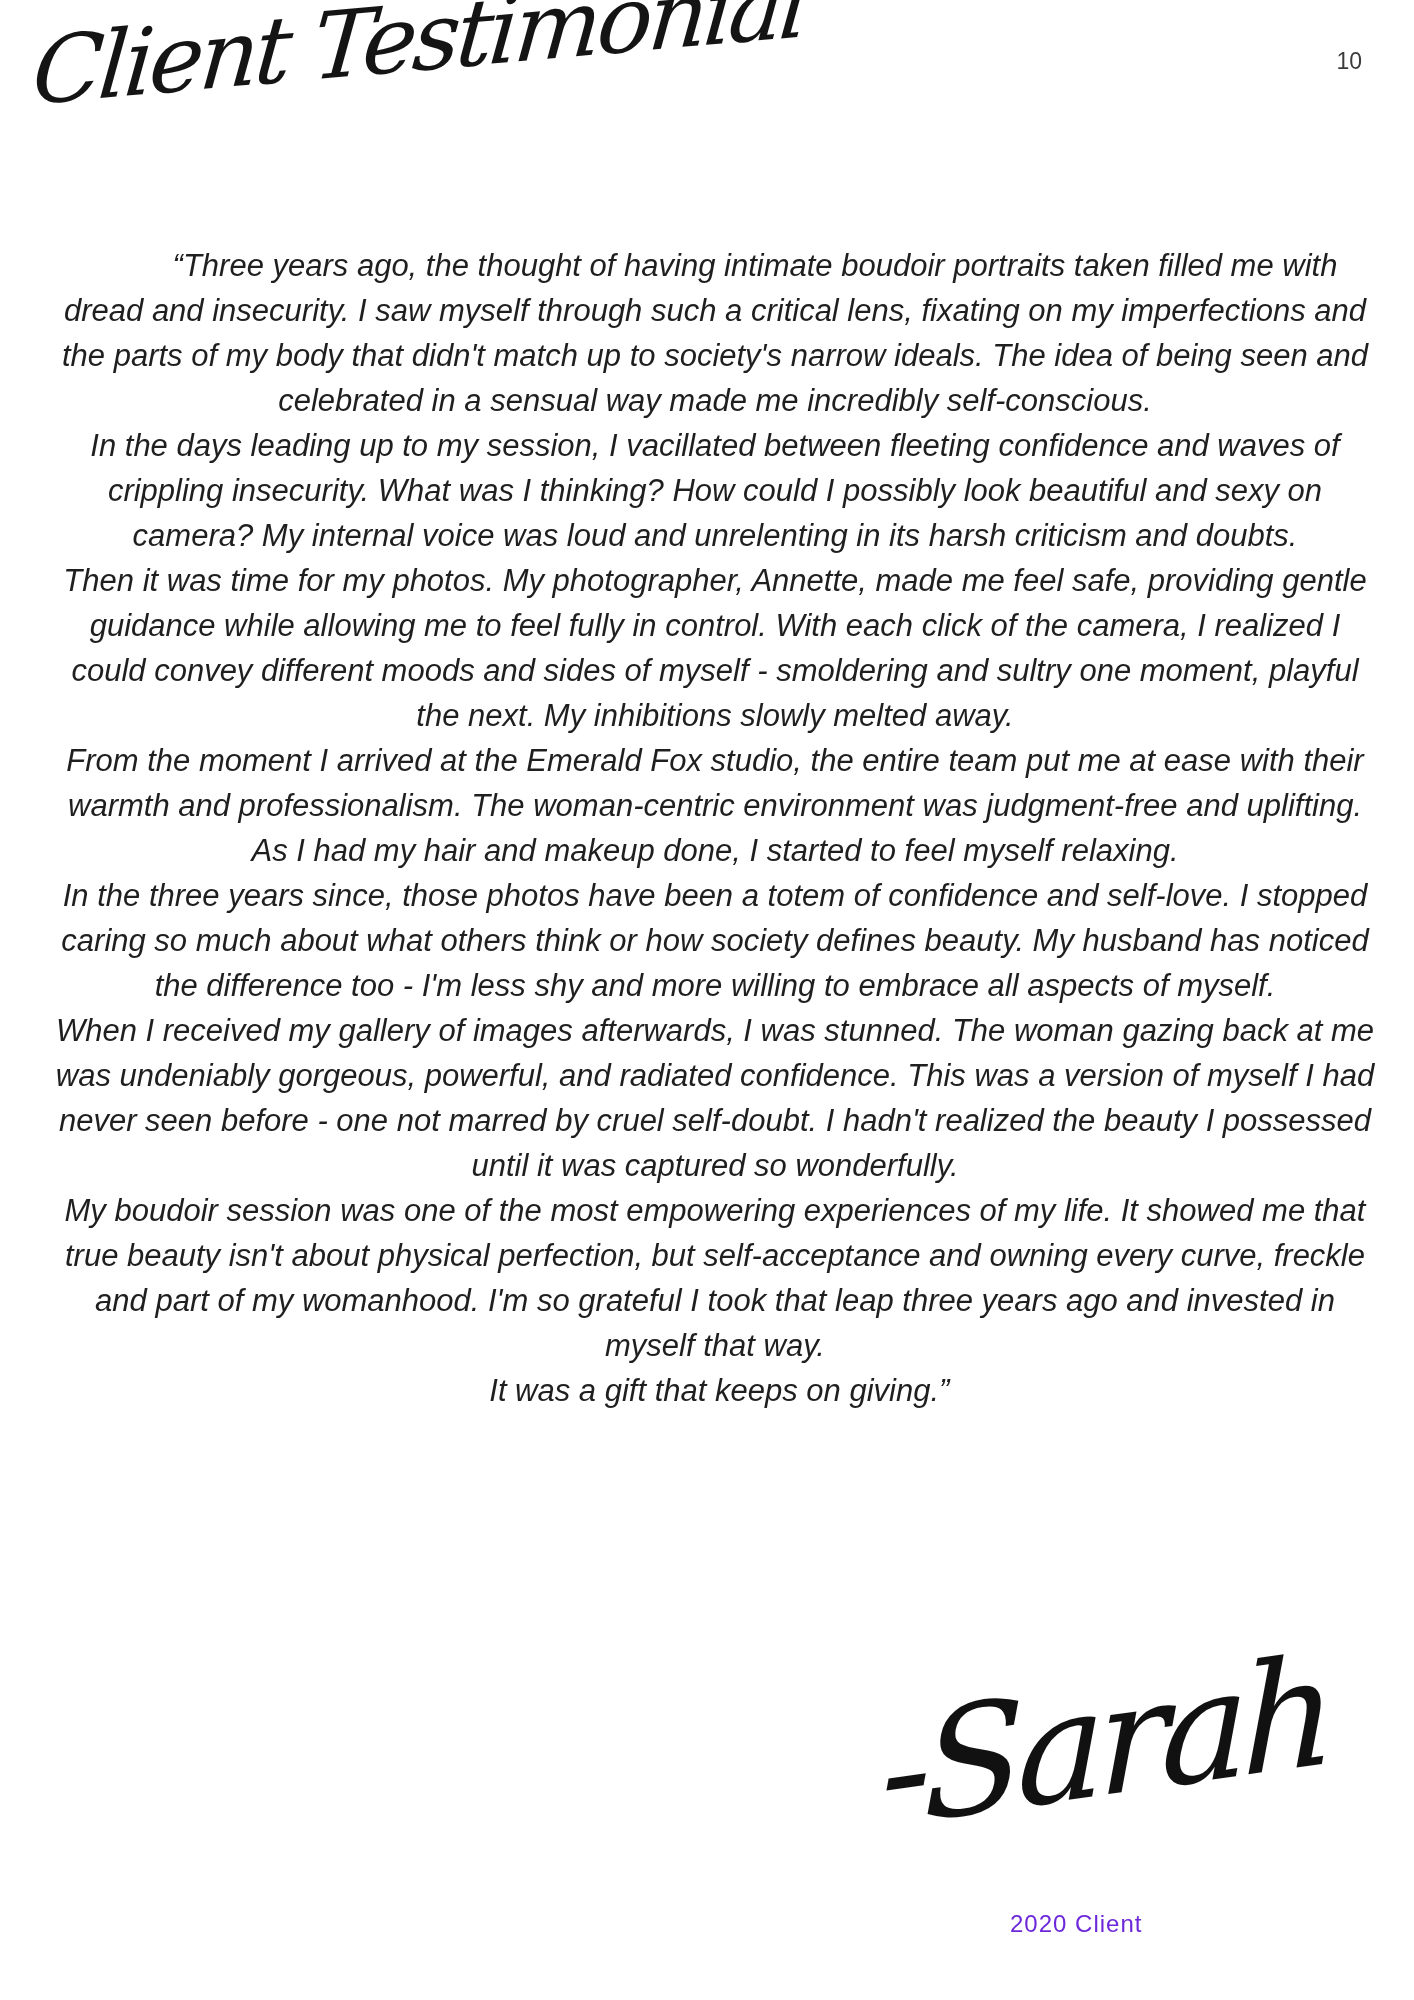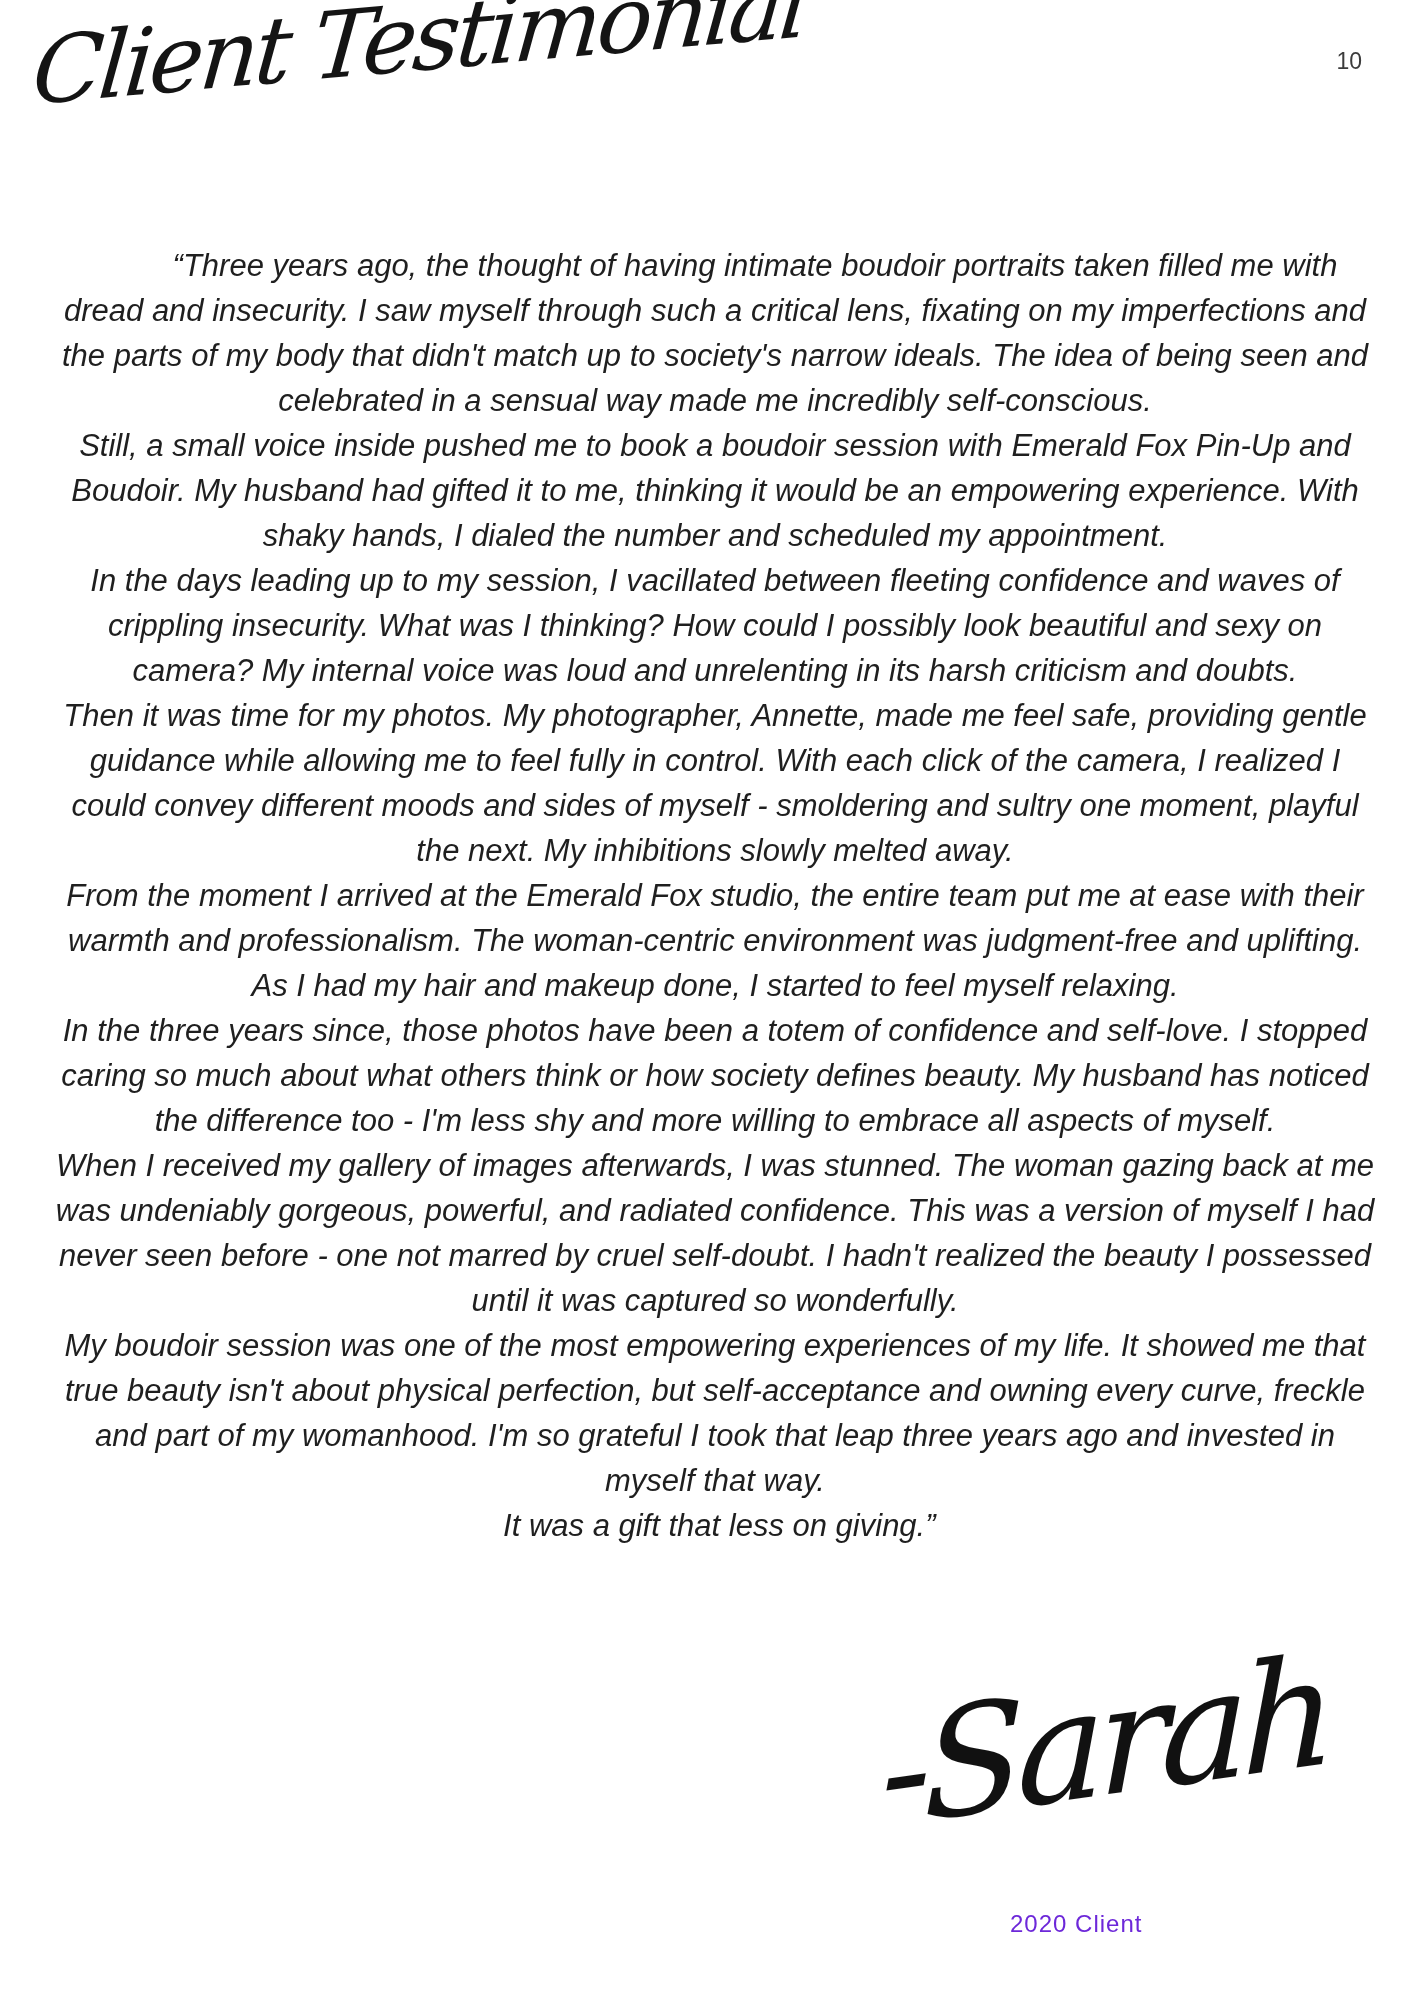--- a/index.html
+++ b/index.html
@@ -88,27 +88,26 @@
 <body>
 
 <div class="page">
 
   <div class="page-number">10</div>
 
   <h1 class="page-title">Client Testimonial</h1>
 
   <main class="testimonial-body">
     <p class="indent-first">“Three years ago, the thought of having intimate boudoir portraits taken filled me with dread and insecurity. I saw myself through such a critical lens, fixating on my imperfections and the parts of my body that didn't match up to society's narrow ideals. The idea of being seen and celebrated in a sensual way made me incredibly self-conscious.</p>
-    <p>Still, a small voice inside pushed me to book a boudoir session with Emerald Fox Pin-Up and Boudoir. My husband had gifted it to me, thinking it would be an empowering experience. With shaky hands, I dialed the number and scheduled my appointment.</p>
     <p>In the days leading up to my session, I vacillated between fleeting confidence and waves of crippling insecurity. What was I thinking? How could I possibly look beautiful and sexy on camera? My internal voice was loud and unrelenting in its harsh criticism and doubts.</p>
     <p>Then it was time for my photos. My photographer, Annette, made me feel safe, providing gentle guidance while allowing me to feel fully in control. With each click of the camera, I realized I could convey different moods and sides of myself - smoldering and sultry one moment, playful the next. My inhibitions slowly melted away.</p>
     <p>From the moment I arrived at the Emerald Fox studio, the entire team put me at ease with their warmth and professionalism. The woman-centric environment was judgment-free and uplifting. As I had my hair and makeup done, I started to feel myself relaxing.</p>
     <p>In the three years since, those photos have been a totem of confidence and self-love. I stopped caring so much about what others think or how society defines beauty. My husband has noticed the difference too - I'm less shy and more willing to embrace all aspects of myself.</p>
     <p>When I received my gallery of images afterwards, I was stunned. The woman gazing back at me was undeniably gorgeous, powerful, and radiated confidence. This was a version of myself I had never seen before - one not marred by cruel self-doubt. I hadn't realized the beauty I possessed until it was captured so wonderfully.</p>
     <p>My boudoir session was one of the most empowering experiences of my life. It showed me that true beauty isn't about physical perfection, but self-acceptance and owning every curve, freckle and part of my womanhood. I'm so grateful I took that leap three years ago and invested in myself that way.</p>
-    <p> It was a gift that less on giving.”</p>
+    <p> It was a gift that keeps on giving.”</p>
   </main>
 
   <div class="signature">-Sarah</div>
 
   <div class="signature-caption">2020 Client</div>
 
 </div>
 
 </body></html>

